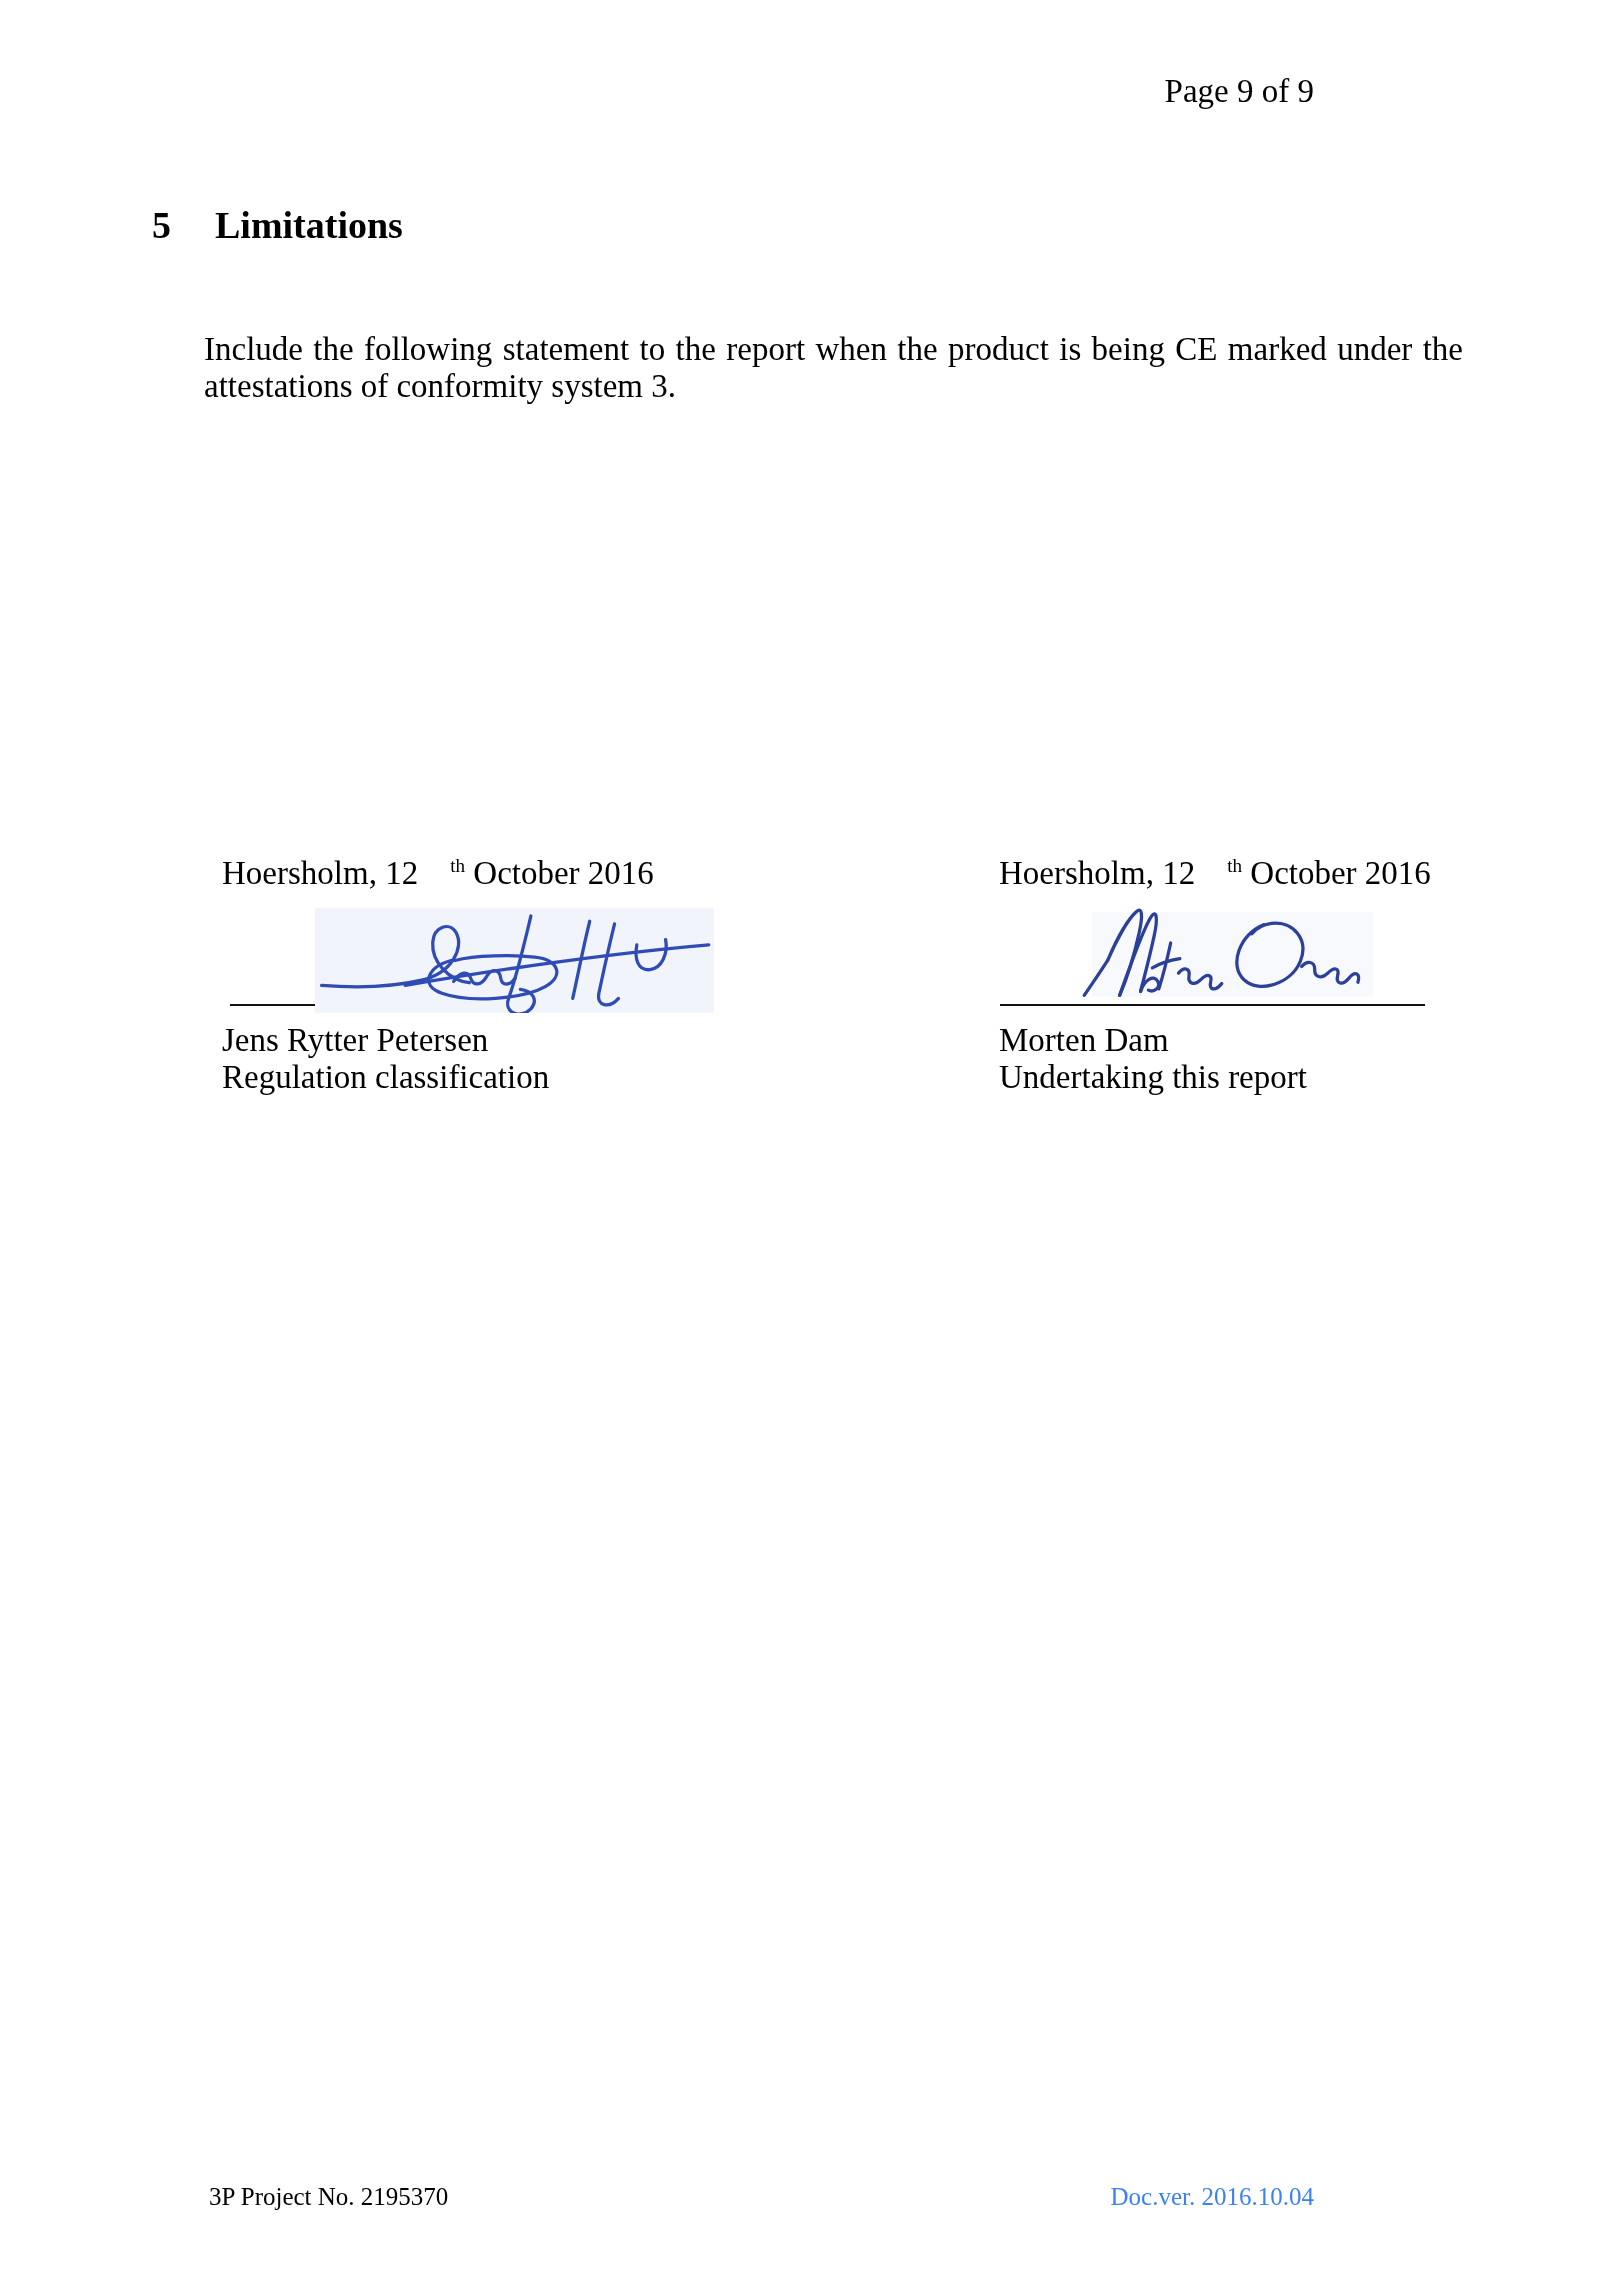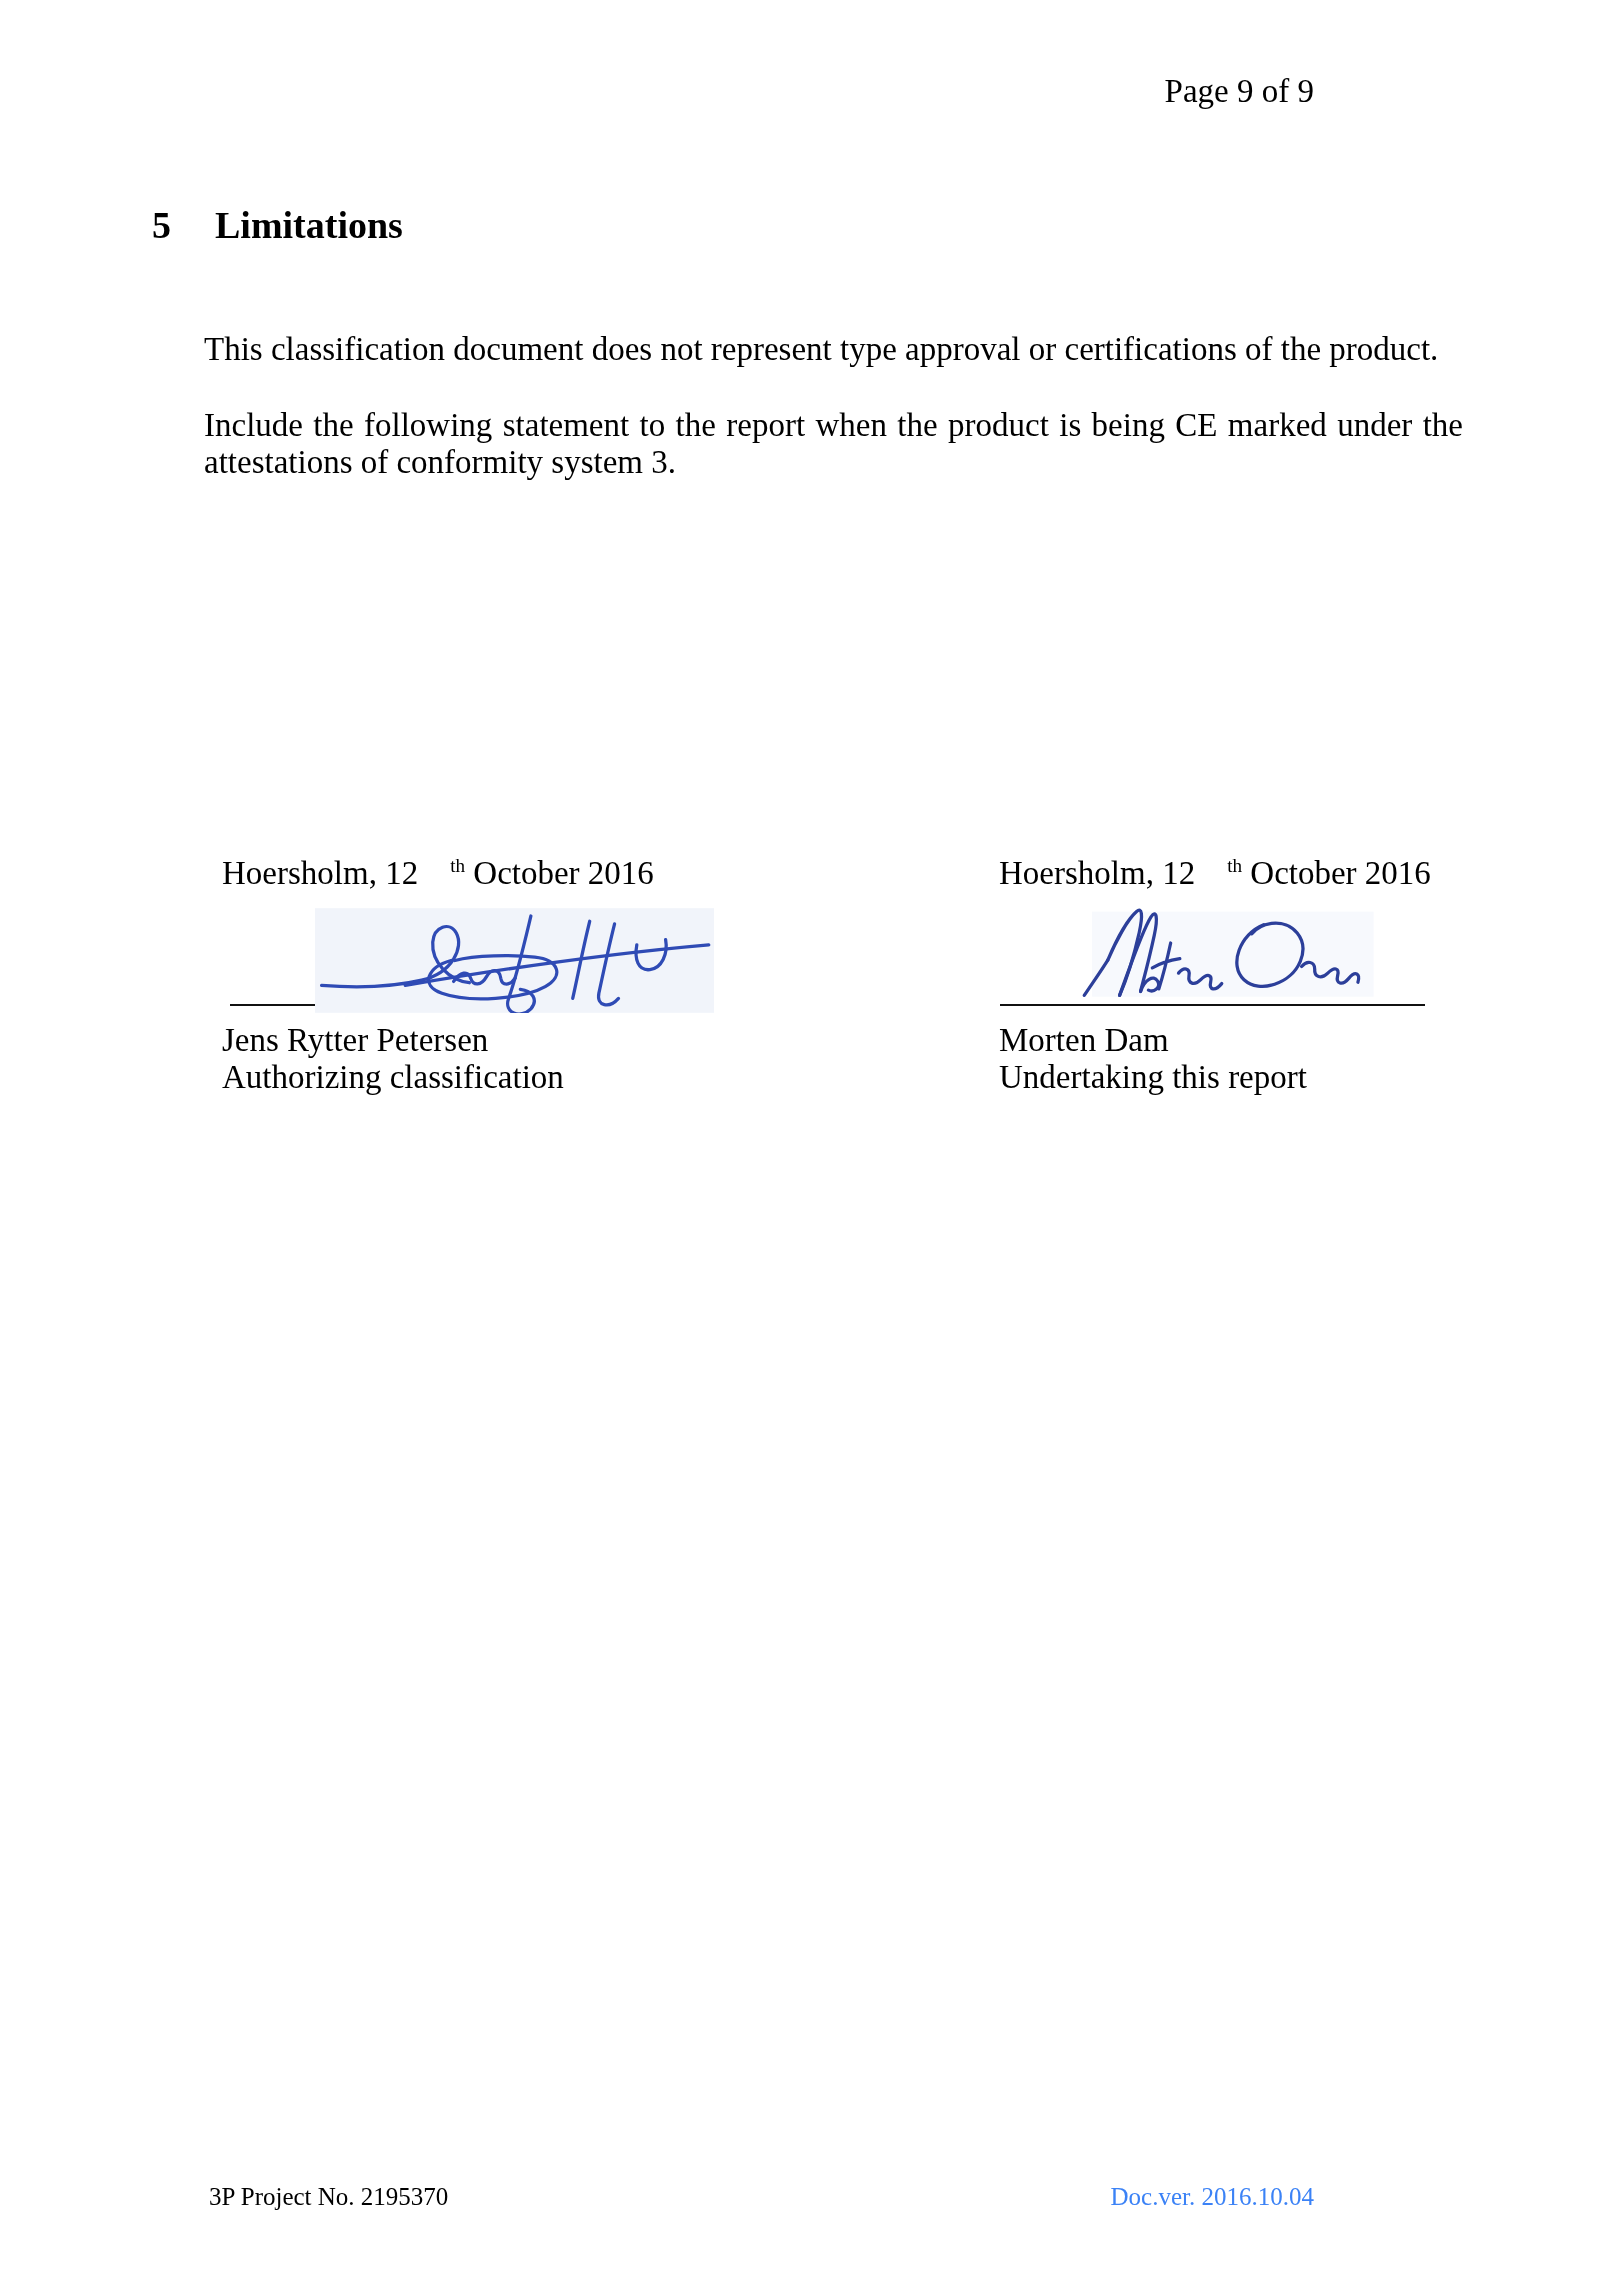--- a/index.html
+++ b/index.html
@@ -83,21 +83,20 @@
 <div class="page">
 
   <div class="page-header">Page 9 of 9</div>
 
   <div class="section-heading">
     <span class="sec-num">5</span>
     <span class="sec-title">Limitations</span>
   </div>
 
   <div class="body-text">
-    <p class="para">This classification document does not represent type approval or certifications of the product.</p>
     <p class="para">Include the following statement to the report when the product is being CE marked under the attestations of conformity system 3.</p>
   </div>
 
   <div class="sig-col sig-left">
     <div class="sig-date"><span>Hoersholm, 12</span><sup>th</sup><span> October 2016</span></div>
     <div class="sig-canvas">
       <svg width="399" height="105" viewBox="0 0 610 160" xmlns="http://www.w3.org/2000/svg">
         <rect x="0" y="0" width="610" height="160" fill="#f1f4fa" stroke="none"></rect>
         <g fill="none" stroke-width="5" stroke-linecap="round" stroke-linejoin="round" stroke="#2f4bb5">
           <path d="M10 118 C62 122 120 120 163 110 C210 99 228 60 216 38 C206 20 182 28 180 52 C178 82 204 110 236 114"></path>
@@ -106,21 +105,21 @@
           <path d="M330 12 C320 54 310 98 296 138 C288 160 314 170 330 154 C342 140 332 126 314 124"></path>
           <path d="M420 20 C410 60 402 102 394 138"></path>
           <path d="M458 24 C448 64 440 102 434 130 C430 150 450 154 464 138"></path>
           <path d="M138 118 C280 94 440 70 602 56"></path>
           <path d="M492 56 C488 78 494 96 512 94 C530 92 540 70 536 48"></path>
         </g>
       </svg>
     </div>
     <div class="sig-line"></div>
     <div class="sig-name">Jens Rytter Petersen</div>
-    <div class="sig-role">Authorizing classification</div>
+    <div class="sig-role">Regulation classification</div>
   </div>
 
   <div class="sig-col sig-right">
     <div class="sig-date"><span>Hoersholm, 12</span><sup>th</sup><span> October 2016</span></div>
     <div class="sig-canvas">
       <svg width="311" height="95" viewBox="0 0 475 145" xmlns="http://www.w3.org/2000/svg">
         <rect x="20" y="10" width="430" height="130" fill="#f7f9fd" stroke="none"></rect>
         <g fill="none" stroke-width="5" stroke-linecap="round" stroke-linejoin="round" stroke="#2c3f9a">
           <path d="M8 138 C20 120 34 100 44 84"></path>
           <path d="M44 84 C56 56 74 22 88 10 C96 3 98 14 92 42 C82 86 70 120 62 138"></path>

